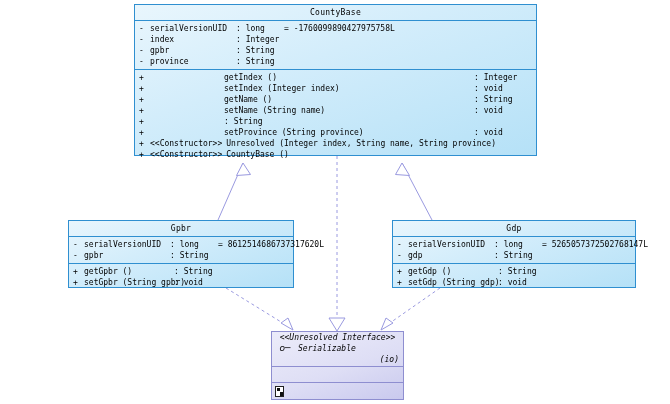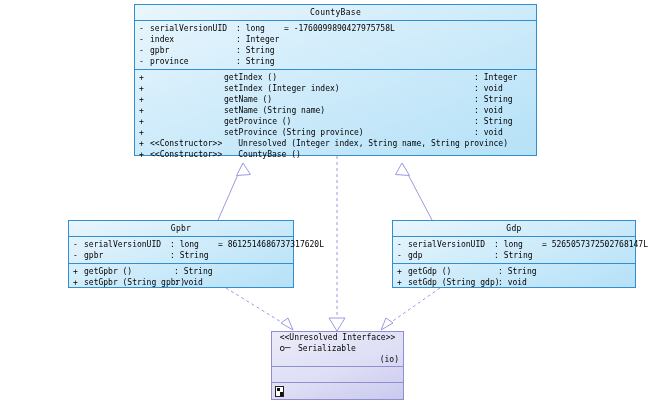--- a/index.html
+++ b/index.html
@@ -52,21 +52,21 @@
     line-height: 11px;
     white-space: pre;
   }
   .vis {
     width: 11px;
     flex: 0 0 11px;
     text-align: left;
   }
   .stereo {
     flex: 0 0 auto;
-    padding-right: 16px;
+    padding-right: 4px;
   }
   .mname {
     flex: 0 0 auto;
   }
   .mtype {
     flex: 0 0 auto;
   }
 
   
   .attr-name  { width: 86px; flex: 0 0 86px; }
@@ -84,20 +84,21 @@
   
   .uml-iface {
     position: absolute;
     box-sizing: border-box;
     border: 1px solid #8e8ed0;
     background: linear-gradient(160deg, #ececfa 0%, #dedef5 55%, #c9c9ee 100%);
   }
   .uml-iface .band {
     border-bottom: 1px solid #8e8ed0;
     box-sizing: border-box;
+    font-style: italic;
   }
   .uml-iface .band:last-child { border-bottom: none; }
   .if-stereo {
     text-align: center;
     line-height: 11px;
     height: 11px;
     white-space: pre;
   }
   .if-name-row {
     display: flex;
@@ -225,21 +226,20 @@
     </div>
     <div class="member-row">
       <span class="vis">+</span>
       <span class="cb-indent"></span>
       <span class="cb-op-name">setName (String name)</span>
       <span class="cb-op-ret">: void</span>
     </div>
     <div class="member-row">
       <span class="vis">+</span>
       <span class="cb-indent"></span>
-      <span class="cb-op-name">getProvince ()</span>
       <span class="cb-op-ret">: String</span>
     </div>
     <div class="member-row">
       <span class="vis">+</span>
       <span class="cb-indent"></span>
       <span class="cb-op-name">setProvince (String province)</span>
       <span class="cb-op-ret">: void</span>
     </div>
     <div class="member-row">
       <span class="vis">+</span>

